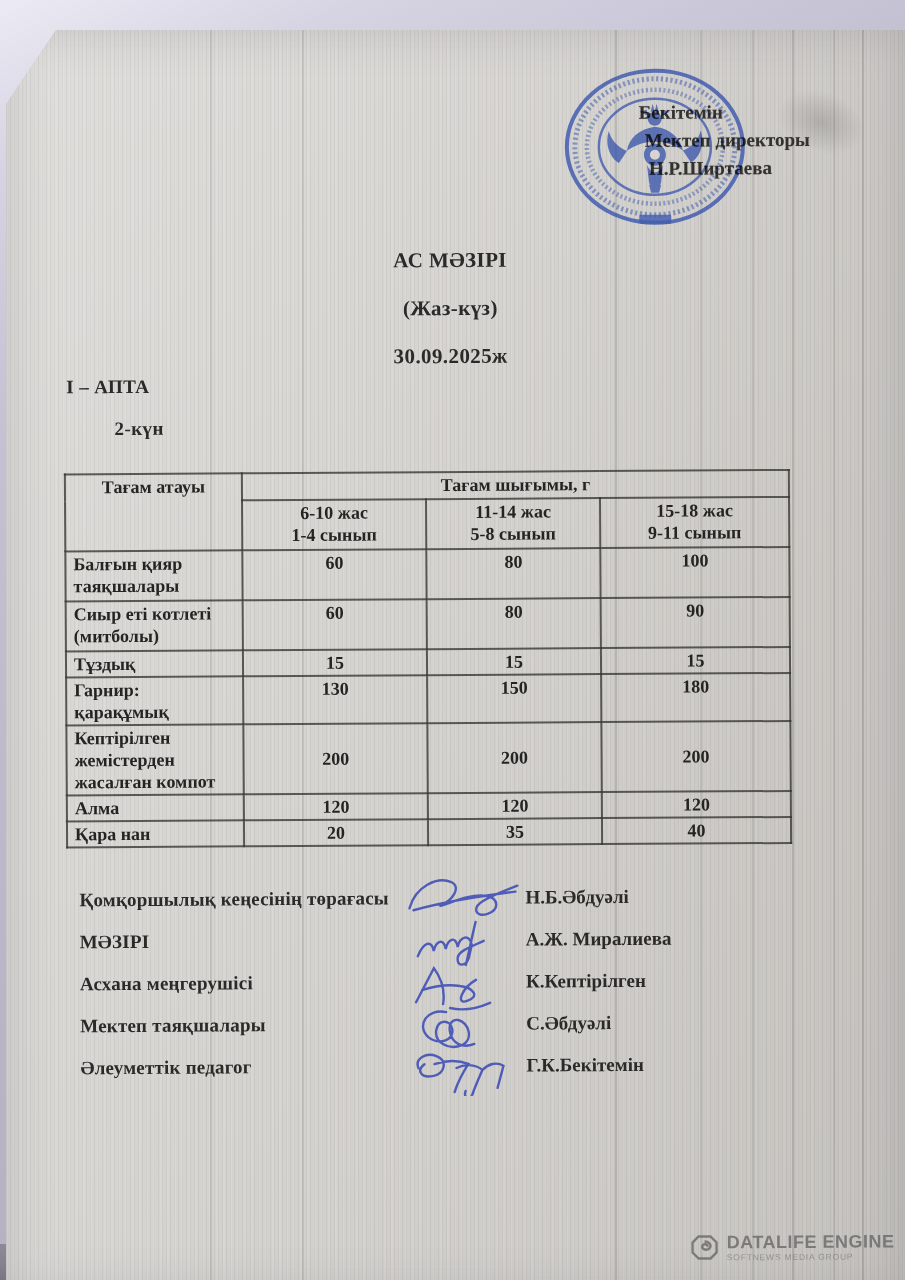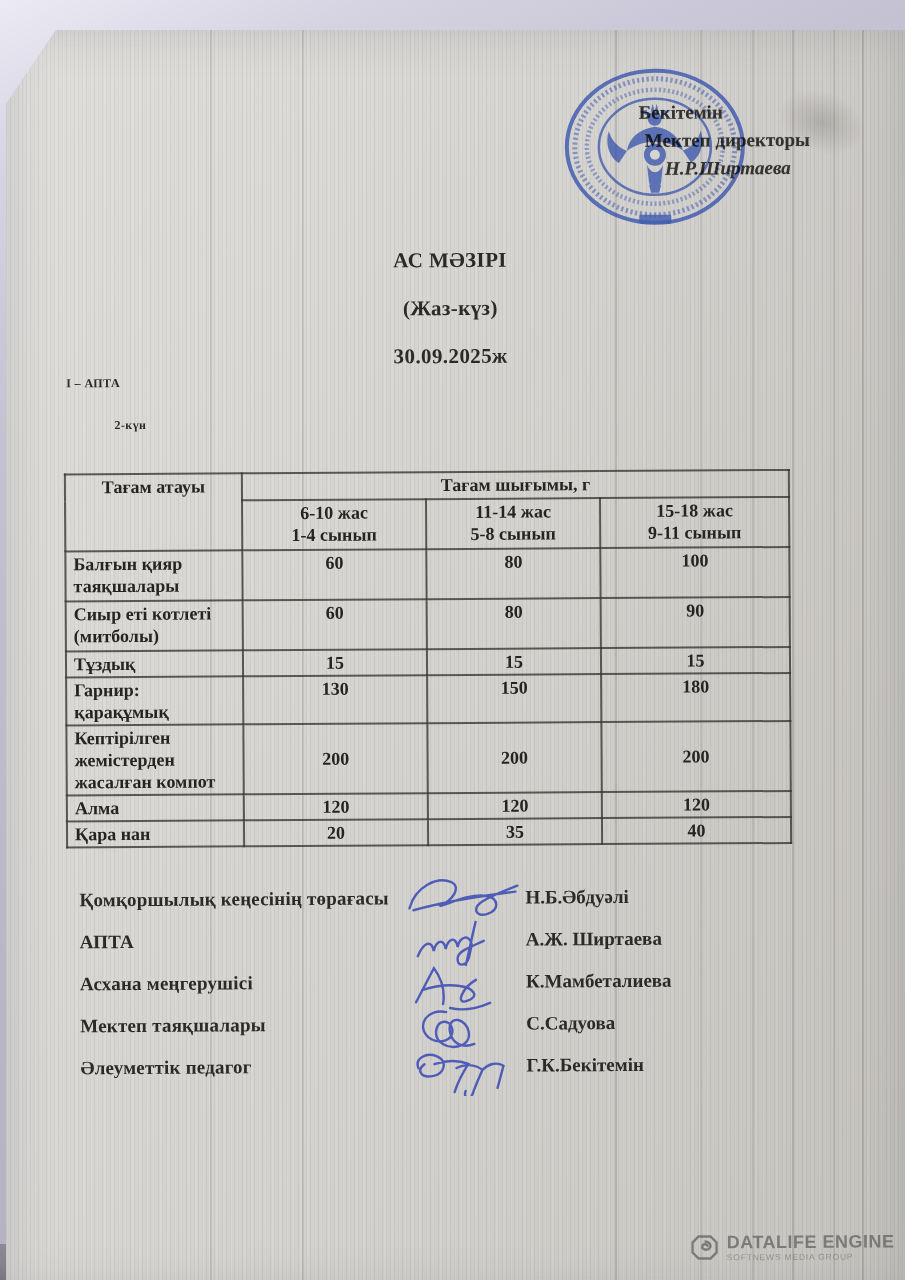--- a/index.html
+++ b/index.html
@@ -29,28 +29,28 @@
     box-shadow:inset 0 0 46px rgba(96,94,108,.22);
   }
   .streak{position:absolute;top:0;bottom:0;width:2px;background:rgba(86,84,80,.14);}
   .smudge{position:absolute;left:770px;top:62px;width:90px;height:60px;
     background:radial-gradient(closest-side, rgba(70,68,64,.22), rgba(70,68,64,0));
     transform:rotate(18deg);filter:blur(1px);}
   .content{position:absolute;inset:0;transform:rotate(-0.35deg);color:#262624;}
 
   .approval{position:absolute;left:636px;top:70px;font-size:19px;font-weight:bold;line-height:28px;color:#33322f;text-shadow:0 0 1px rgba(60,60,60,.35);}
   .approval .l2{margin-left:6px;}
-  .approval .l3{margin-left:26px;font-style:italic;}
+  .approval .l3{margin-left:10px;}
 
   .stamp{position:absolute;left:560px;top:38px;opacity:.88;mix-blend-mode:multiply;}
 
   .title-block{position:absolute;left:0;width:893px;top:218px;text-align:center;font-weight:bold;font-size:21px;letter-spacing:.4px;color:#2b2a28;}
   .title-block div{margin-bottom:23px;}
 
-  .meta{position:absolute;left:62px;font-size:12px;font-weight:bold;letter-spacing:.4px;color:#2b2a28;}
+  .meta{position:absolute;left:62px;font-size:19px;font-weight:bold;letter-spacing:.4px;color:#2b2a28;}
   .meta.week{top:344px;}
   .meta.day{top:386px;margin-left:48px;}
 
   table.menu{
     position:absolute;left:59px;top:441px;border-collapse:collapse;table-layout:fixed;
     font-size:18px;font-weight:bold;color:#242422;
   }
   table.menu td,table.menu th{
     border:2px solid rgba(52,52,48,.78);
     padding:1px 4px 1px 7px;vertical-align:top;line-height:22px;
@@ -206,39 +206,39 @@
 
     <div class="sigs" id="sigs">
         <div class="sig-row">
     <div class="sig-role">Қомқоршылық кеңесінің төрағасы</div>
     <svg class="sig-svg" viewBox="0 0 120 60">
       <path fill="none" stroke="#4353b6" stroke-width="2.4" stroke-linecap="round" opacity=".92" d="M6,40 C12,18 34,8 48,14 C58,19 50,32 36,38 C50,34 66,26 82,28 C96,30 96,42 84,46 C72,50 68,40 80,33 C92,26 104,22 114,18 M10,42 C40,34 78,28 112,24"></path>
     </svg>
     <div class="sig-name">Н.Б.Әбдуәлі</div>
   </div>
         <div class="sig-row">
-    <div class="sig-role">АПТА</div>
+    <div class="sig-role">МӘЗІРІ</div>
     <svg class="sig-svg" viewBox="0 0 120 60">
       <path fill="none" stroke="#4353b6" stroke-width="2.4" stroke-linecap="round" opacity=".92" d="M14,46 C20,32 28,29 30,41 C32,31 40,27 42,39 C44,29 52,25 54,37 C56,27 66,23 68,35 L65,48 C62,57 52,57 54,47 C56,40 70,36 80,31 M72,12 C68,28 65,43 62,55"></path>
     </svg>
-    <div class="sig-name">А.Ж. Ширтаева</div>
+    <div class="sig-name">А.Ж. Миралиева</div>
   </div>
         <div class="sig-row">
     <div class="sig-role">Асхана меңгерушісі</div>
     <svg class="sig-svg" viewBox="0 0 120 60">
       <path fill="none" stroke="#4353b6" stroke-width="2.4" stroke-linecap="round" opacity=".92" d="M12,50 L30,16 C38,27 41,40 39,52 M18,38 C30,34 44,32 56,34 C70,36 76,45 63,49 C51,53 58,36 72,28 M46,56 C58,59 72,57 86,51"></path>
     </svg>
-    <div class="sig-name">К.Мамбеталиева</div>
+    <div class="sig-name">К.Кептірілген</div>
   </div>
         <div class="sig-row">
     <div class="sig-role">Мектеп таяқшалары</div>
     <svg class="sig-svg" viewBox="0 0 120 60">
       <path fill="none" stroke="#4353b6" stroke-width="2.4" stroke-linecap="round" opacity=".92" d="M42,18 C22,14 12,32 24,43 C34,51 50,47 48,35 C46,25 34,25 32,36 C30,48 44,57 58,51 C70,45 64,28 54,26 C47,25 44,31 46,39 C48,49 58,55 70,50"></path>
     </svg>
-    <div class="sig-name">С.Садуова</div>
+    <div class="sig-name">С.Әбдуәлі</div>
   </div>
         <div class="sig-row">
     <div class="sig-role">Әлеуметтік педагог</div>
     <svg class="sig-svg" viewBox="0 0 120 60">
       <path fill="none" stroke="#4353b6" stroke-width="2.4" stroke-linecap="round" opacity=".92" d="M14,32 C10,22 22,16 32,20 C44,25 40,38 28,40 C16,42 12,34 20,28 M30,28 C42,24 54,24 64,28 C58,37 53,47 50,56 M52,32 C60,28 70,28 78,34 C74,43 70,52 68,58 C66,64 58,63 61,55 M78,34 C84,28 92,26 99,30 L93,52"></path>
     </svg>
     <div class="sig-name">Г.К.Бекітемін</div>
   </div>
       </div>
 

